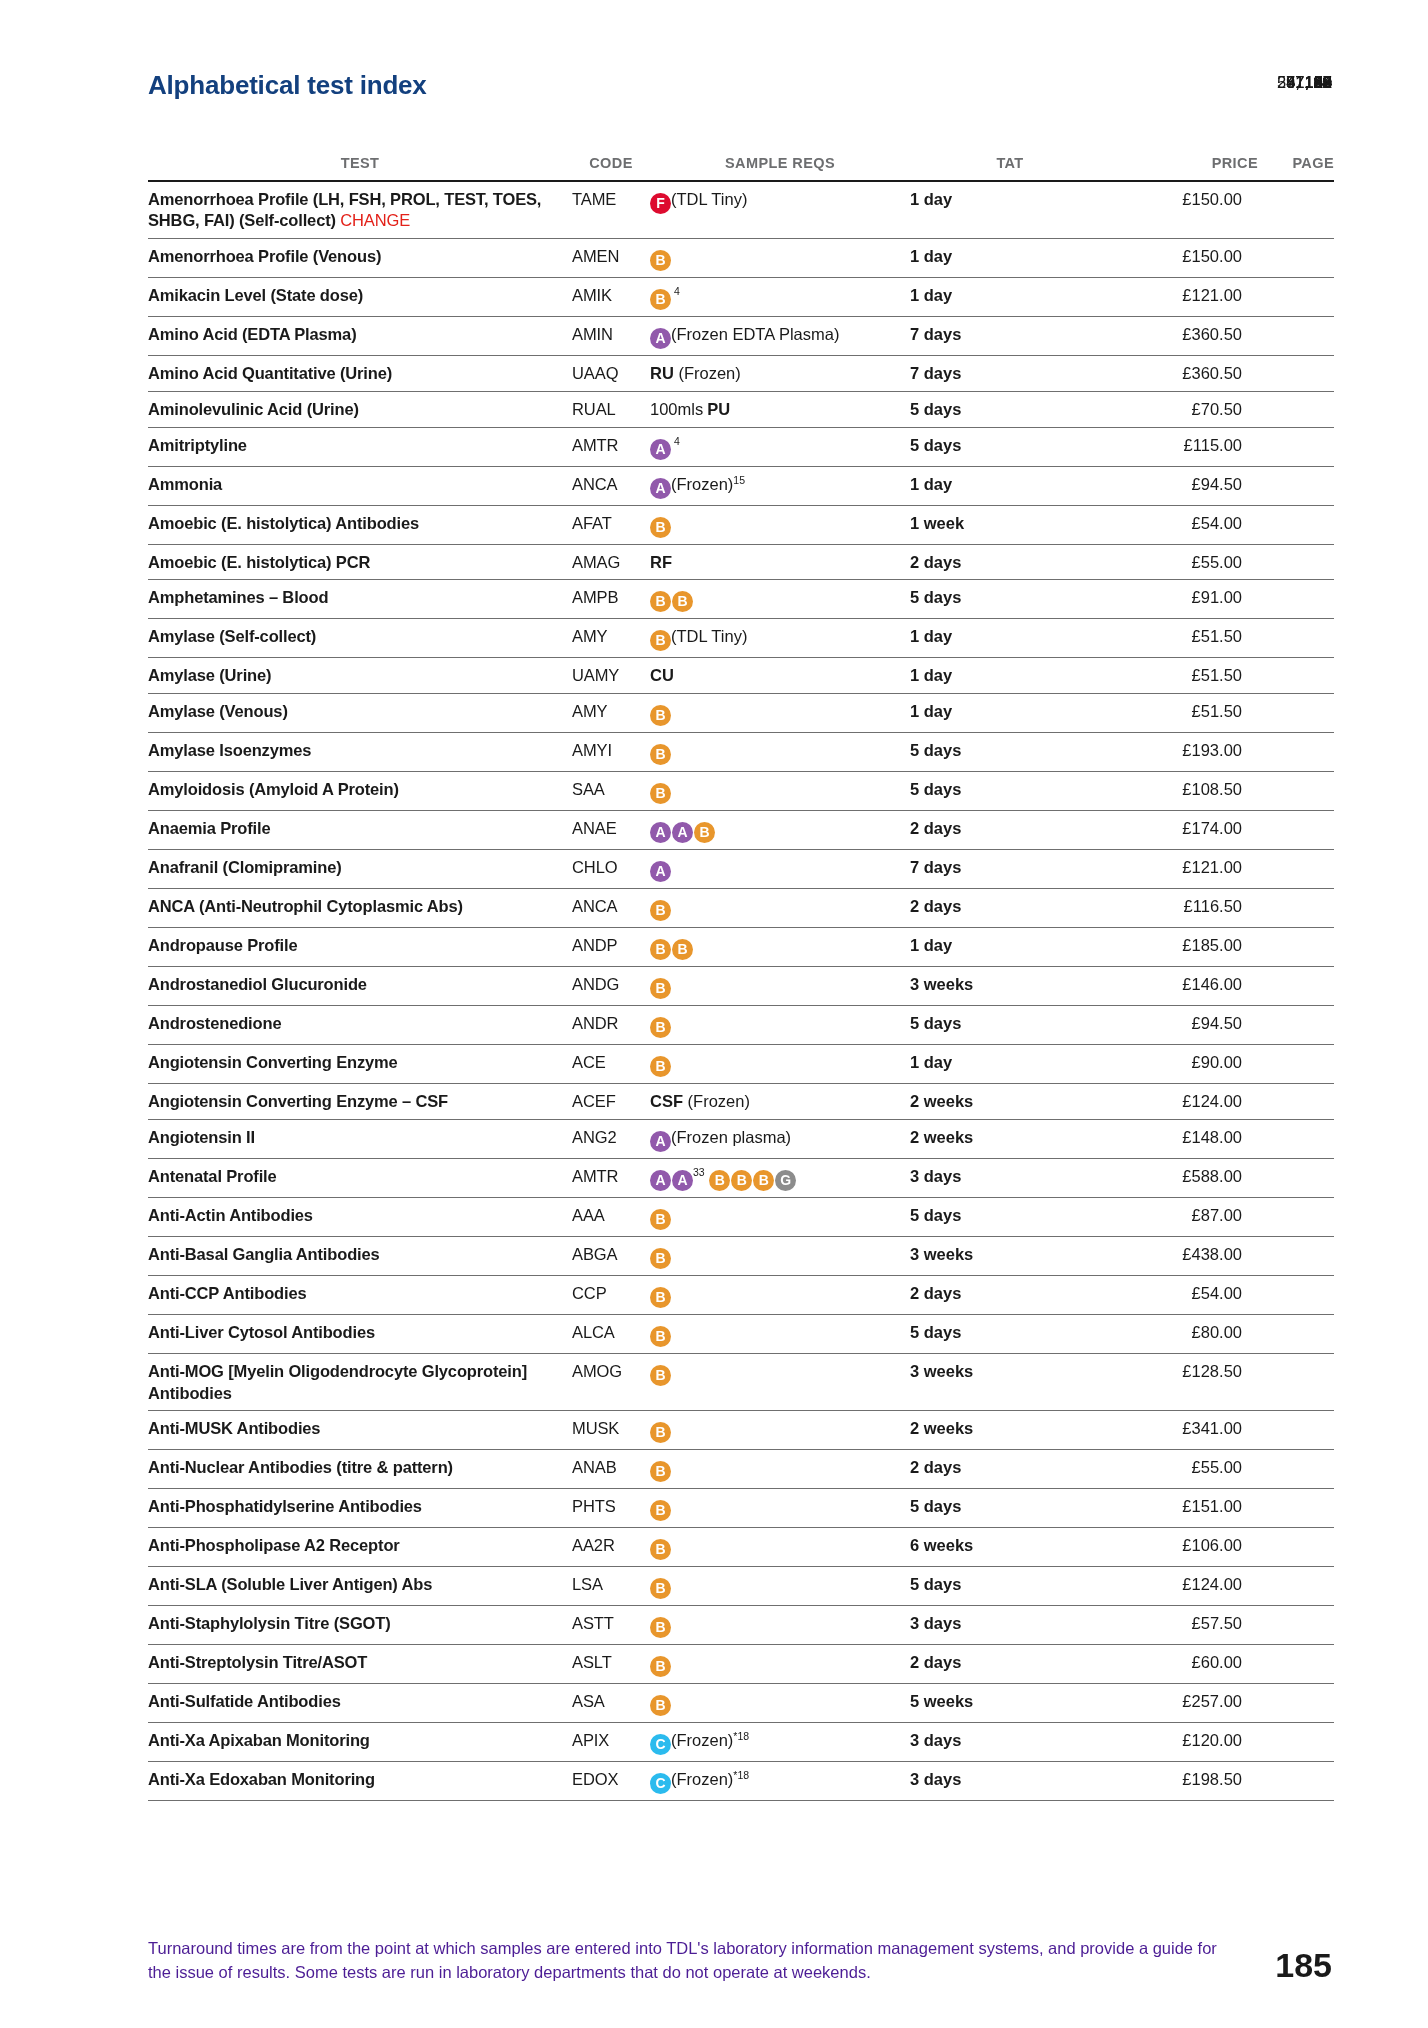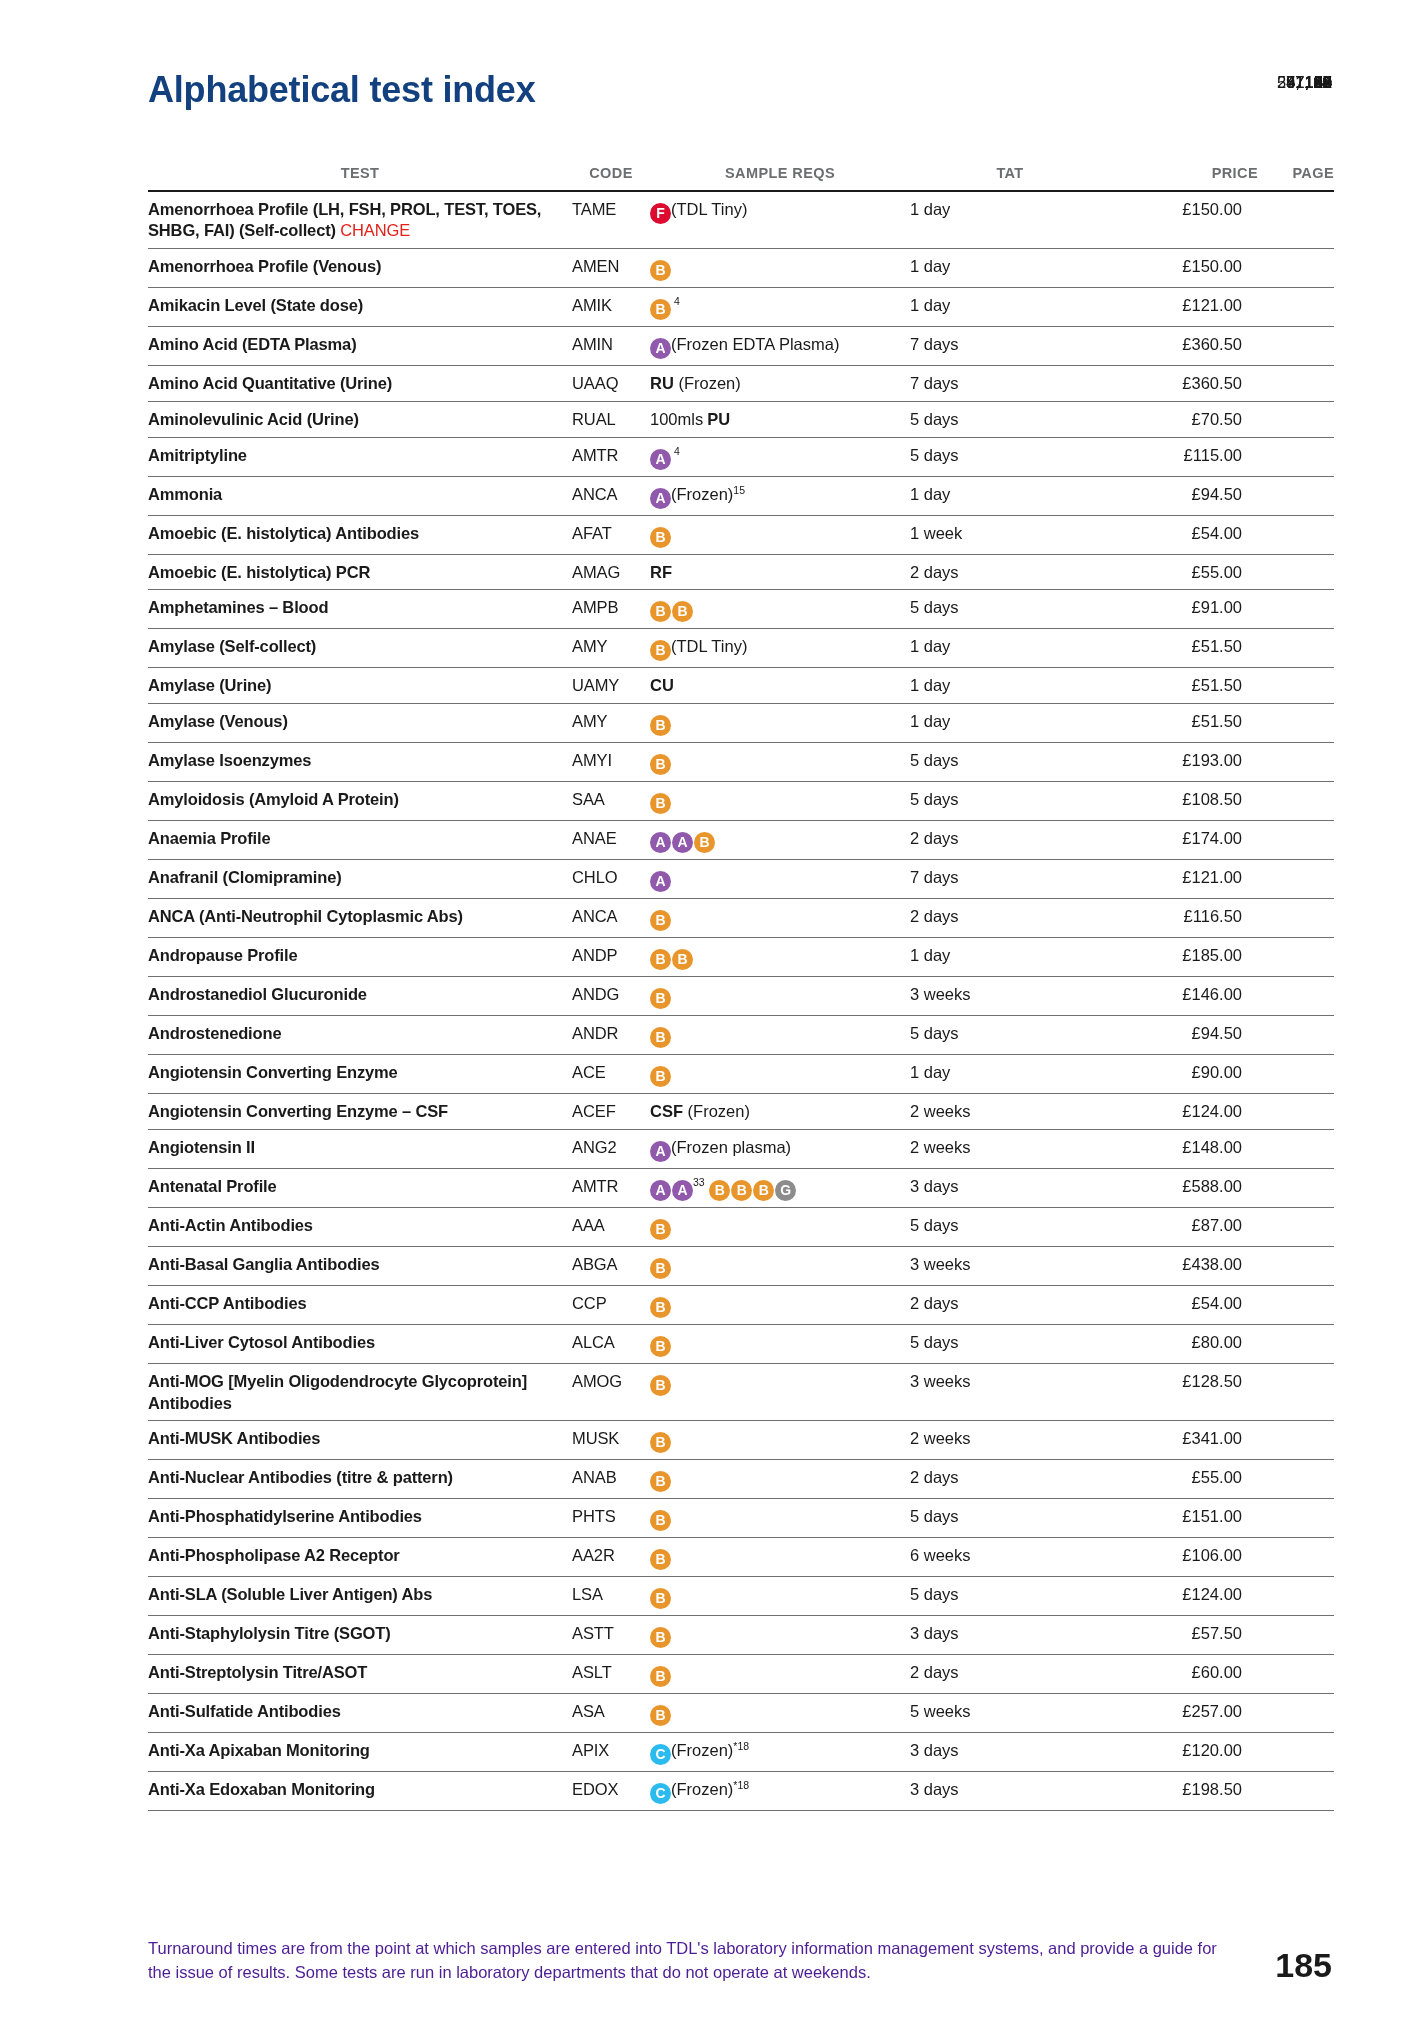--- a/index.html
+++ b/index.html
@@ -17,21 +17,21 @@
   }
   .page {
     position: absolute;
     left: 0; top: 0;
     width: 1428px;
     height: 2028px;
     padding: 72px 96px 0 148px;
   }
   
   .page-title {
-    font-size: 36px;
+    font-size: 26px;
     font-weight: bold;
     color: #13407e;
     letter-spacing: -0.2px;
     margin: 0 0 58px 0;
     line-height: 1;
   }
   
   table.index {
     width: 1186px;
     border-collapse: collapse;
@@ -64,21 +64,21 @@
     vertical-align: top;
     line-height: 1.32;
   }
   td.test {
     font-weight: bold;
     letter-spacing: -0.15px;
     padding-right: 14px;
   }
   td.code { font-weight: normal; letter-spacing: -0.1px; }
   td.req  { font-weight: normal; white-space: nowrap; }
-  td.tat  { font-weight: normal; }
+  td.tat  { font-weight: bold; }
   td.price, td.page { text-align: right; font-weight: normal; }
   td.price { padding-right: 16px; }
 
   .change {
     color: #e32119;
     font-weight: normal;
   }
   .bold { font-weight: bold; }
   sup {
     font-size: 10.5px;

